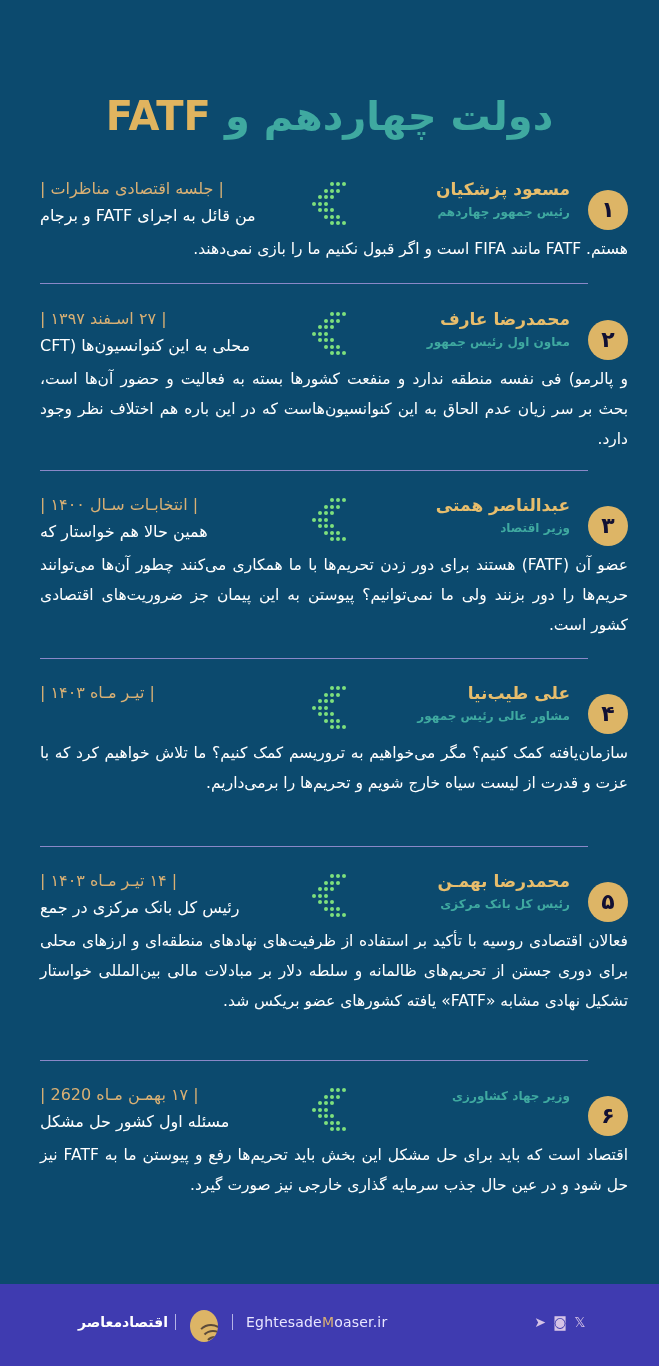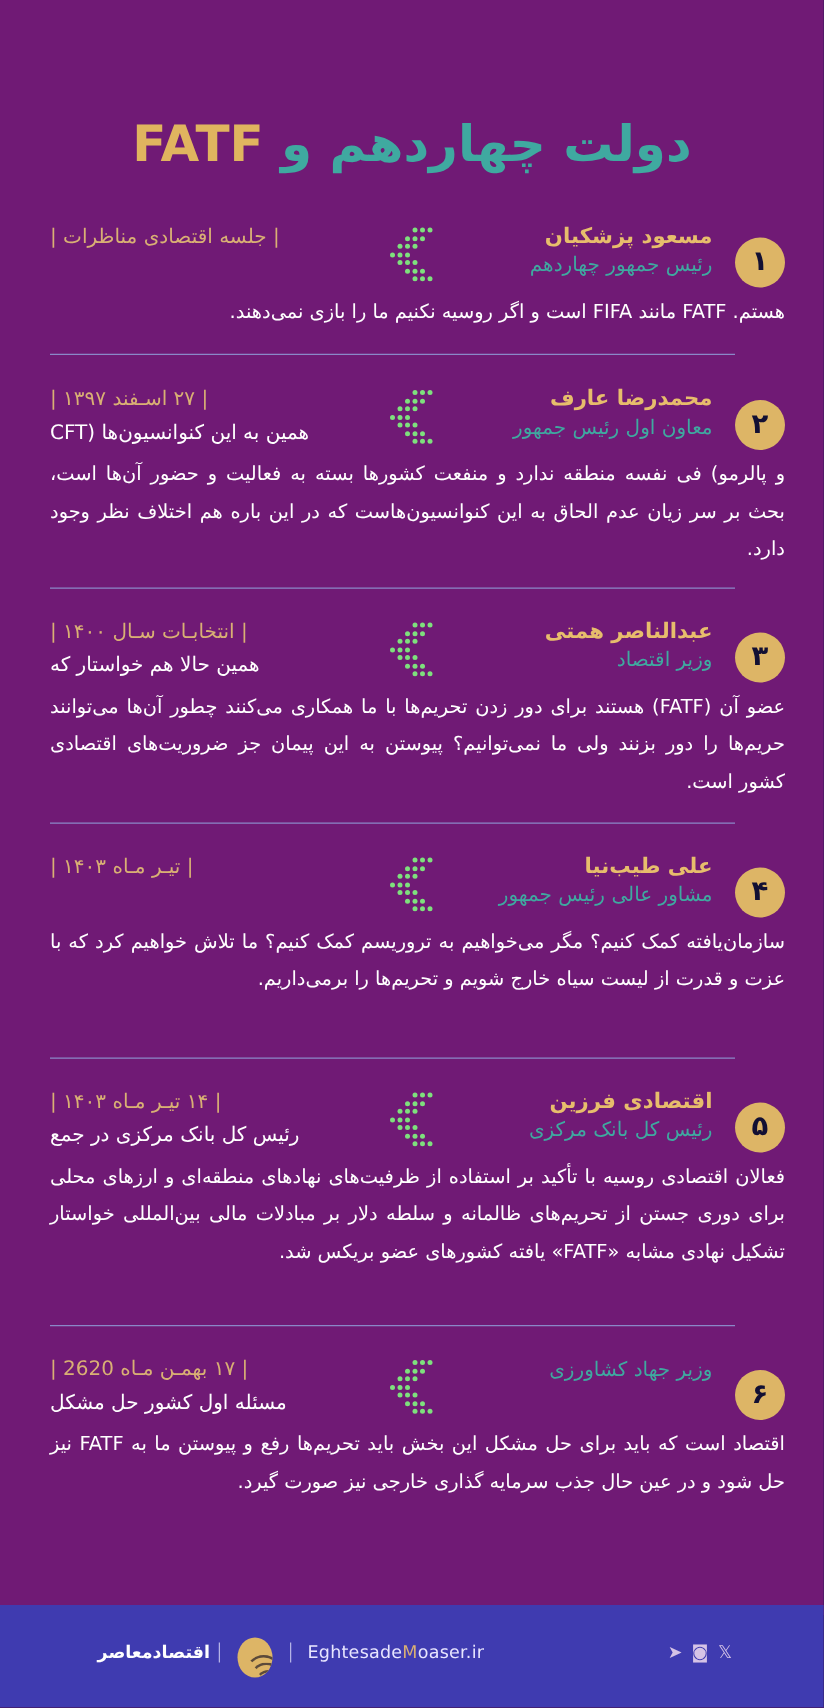--- a/index.html
+++ b/index.html
@@ -3,40 +3,40 @@
 <meta charset="utf-8">
 <style>
   * { box-sizing: border-box; margin: 0; padding: 0; }
   html, body { width: 659px; height: 1366px; overflow: hidden; }
   body {
     background: #1c1a50;
     font-family: "DejaVu Sans", sans-serif;
     color: #ffffff;
     position: relative;
   }
-  .page { position: absolute; left: 0; top: 0; width: 659px; height: 1292px; background: #701a75; }
+  .page { position: absolute; left: 0; top: 0; width: 659px; height: 1292px; background: #0c4a6e; }
   .title {
     position: absolute; top: 88px; left: 0; width: 659px;
     text-align: center; direction: rtl;
     font-family: "DejaVu Sans", sans-serif; font-weight: bold; font-size: 40px;
     line-height: 56px;
   }
   .title .fa { color: #3fa9a0; }
   .title .en { color: #e0b45f; }
 
   .section { position: absolute; left: 40px; width: 588px; direction: rtl; }
   .badge {
     position: absolute; right: 0; top: 12px;
     width: 40px; height: 40px; border-radius: 50%;
     background: #ddb566; color: #121033;
     font-weight: bold; font-size: 22px; line-height: 40px; text-align: center;
   }
   .person { position: absolute; right: 58px; top: 0; text-align: right; }
   .person .name { color: #e7bd6c; font-weight: bold; font-size: 17px; line-height: 22px; white-space: nowrap; }
-  .person .role { color: #3fa9a0; font-size: 16px; line-height: 24px; white-space: nowrap; }
+  .person .role { color: #3fa9a0; font-size: 12px; line-height: 24px; white-space: nowrap; font-weight: bold; }
 
   .arrow { position: absolute; top: 4px; width: 34px; height: 44px; }
   .arrow i { position: absolute; width: 4px; height: 4px; border-radius: 50%; background: #7ee07d; }
 
   .date {
     position: absolute; left: 0; top: 0; text-align: left;
     color: #d9b074; font-size: 16px; line-height: 22px; white-space: nowrap; direction: rtl;
   }
   .lead {
     position: absolute; left: 0; top: 24px;
@@ -95,21 +95,22 @@
         <i style="left: 12px; top: 26px; background: rgb(126, 224, 125);"></i>
         <i style="left: 18px; top: 26px; background: rgb(126, 224, 125);"></i>
         <i style="left: 12px; top: 32.5px; background: rgb(126, 224, 125);"></i>
         <i style="left: 18px; top: 32.5px; background: rgb(126, 224, 125);"></i>
         <i style="left: 24px; top: 32.5px; background: rgb(126, 224, 125);"></i>
         <i style="left: 18px; top: 39px; background: rgb(126, 224, 125);"></i>
         <i style="left: 24px; top: 39px; background: rgb(126, 224, 125);"></i>
         <i style="left: 30px; top: 39px; background: rgb(126, 224, 125);"></i>
       </div>
     <div class="date">|  جلسه اقتصادی مناظرات  |</div>
-    <div class="body" style="top:56px">هستم. FATF مانند FIFA است و اگر روسیه نکنیم ما را بازی نمی‌دهند.</div>
+    <div class="lead">من قائل به اجرای FATF و برجام</div>
+    <div class="body" style="top:56px">هستم. FATF مانند FIFA است و اگر قبول نکنیم ما را بازی نمی‌دهند.</div>
   </div>
   <div class="divider" style="top:283px"></div>
 
   <div class="section" style="top:308px;height:150px">
     <div class="badge">۲</div>
     <div class="person">
       <div class="name">محمدرضا عارف</div>
       <div class="role">معاون اول رئیس جمهور</div>
     </div>
     <div class="arrow" style="left:272px">
@@ -129,21 +130,21 @@
         <i style="left: 12px; top: 26px; background: rgb(126, 224, 125);"></i>
         <i style="left: 18px; top: 26px; background: rgb(126, 224, 125);"></i>
         <i style="left: 12px; top: 32.5px; background: rgb(126, 224, 125);"></i>
         <i style="left: 18px; top: 32.5px; background: rgb(126, 224, 125);"></i>
         <i style="left: 24px; top: 32.5px; background: rgb(126, 224, 125);"></i>
         <i style="left: 18px; top: 39px; background: rgb(126, 224, 125);"></i>
         <i style="left: 24px; top: 39px; background: rgb(126, 224, 125);"></i>
         <i style="left: 30px; top: 39px; background: rgb(126, 224, 125);"></i>
       </div>
     <div class="date">|  ۲۷ اسـفند ۱۳۹۷  |</div>
-    <div class="lead">همین به این کنوانسیون‌ها (CFT</div>
+    <div class="lead">محلی به این کنوانسیون‌ها (CFT</div>
     <div class="body" style="top:56px">و پالرمو) فی نفسه منطقه ندارد و منفعت کشورها بسته به فعالیت و حضور آن‌ها است، بحث بر سر زیان عدم الحاق به این کنوانسیون‌هاست که در این باره هم اختلاف نظر وجود دارد.</div>
   </div>
   <div class="divider" style="top:470px"></div>
 
   <div class="section" style="top:494px;height:150px">
     <div class="badge">۳</div>
     <div class="person">
       <div class="name">عبدالناصر همتی</div>
       <div class="role">وزیر اقتصاد</div>
     </div>
@@ -206,21 +207,21 @@
         <i style="left: 30px; top: 39px; background: rgb(126, 224, 125);"></i>
       </div>
     <div class="date">|  تیـر مـاه ۱۴۰۳  |</div>
     <div class="body" style="top:56px">سازمان‌یافته کمک کنیم؟ مگر می‌خواهیم به تروریسم کمک کنیم؟ ما تلاش خواهیم کرد که با عزت و قدرت از لیست سیاه خارج شویم و تحریم‌ها را برمی‌داریم.</div>
   </div>
   <div class="divider" style="top:846px"></div>
 
   <div class="section" style="top:870px;height:180px">
     <div class="badge">۵</div>
     <div class="person">
-      <div class="name">اقتصادی فرزین</div>
+      <div class="name">محمدرضا بهمـن</div>
       <div class="role">رئیس کل بانک مرکزی</div>
     </div>
     <div class="arrow" style="left:272px">
         <i style="left: 18px; top: 0px; background: rgb(126, 224, 125);"></i>
         <i style="left: 24px; top: 0px; background: rgb(126, 224, 125);"></i>
         <i style="left: 30px; top: 0px; background: rgb(126, 224, 125);"></i>
         <i style="left: 12px; top: 6.5px; background: rgb(126, 224, 125);"></i>
         <i style="left: 18px; top: 6.5px; background: rgb(126, 224, 125);"></i>
         <i style="left: 24px; top: 6.5px; background: rgb(126, 224, 125);"></i>
         <i style="left: 6px; top: 13px; background: rgb(126, 224, 125);"></i>

